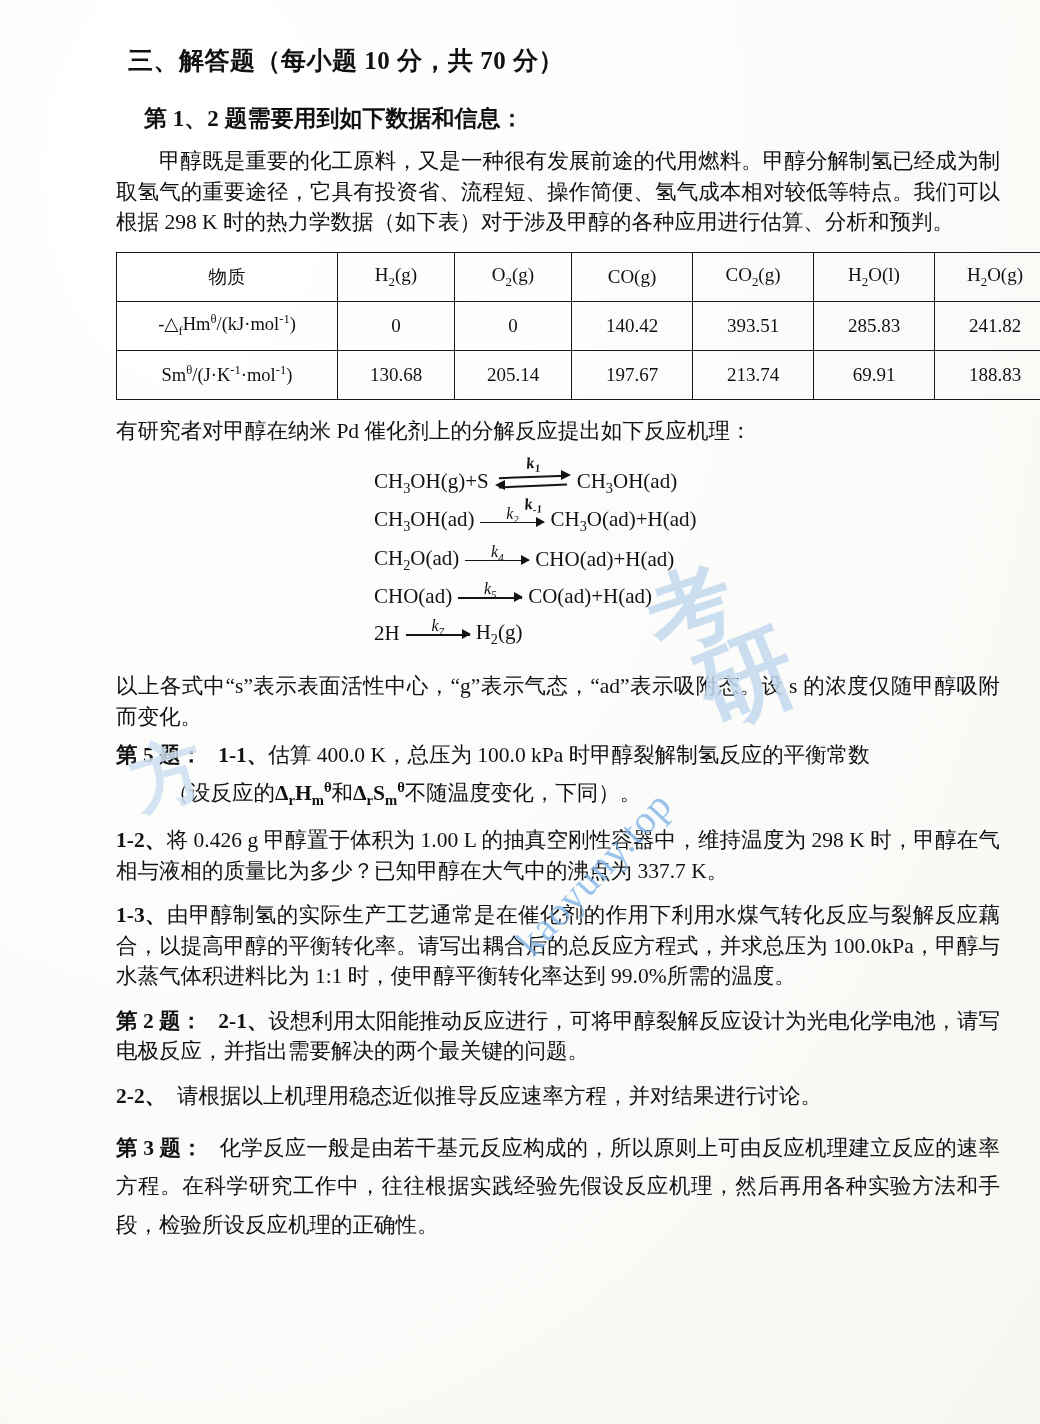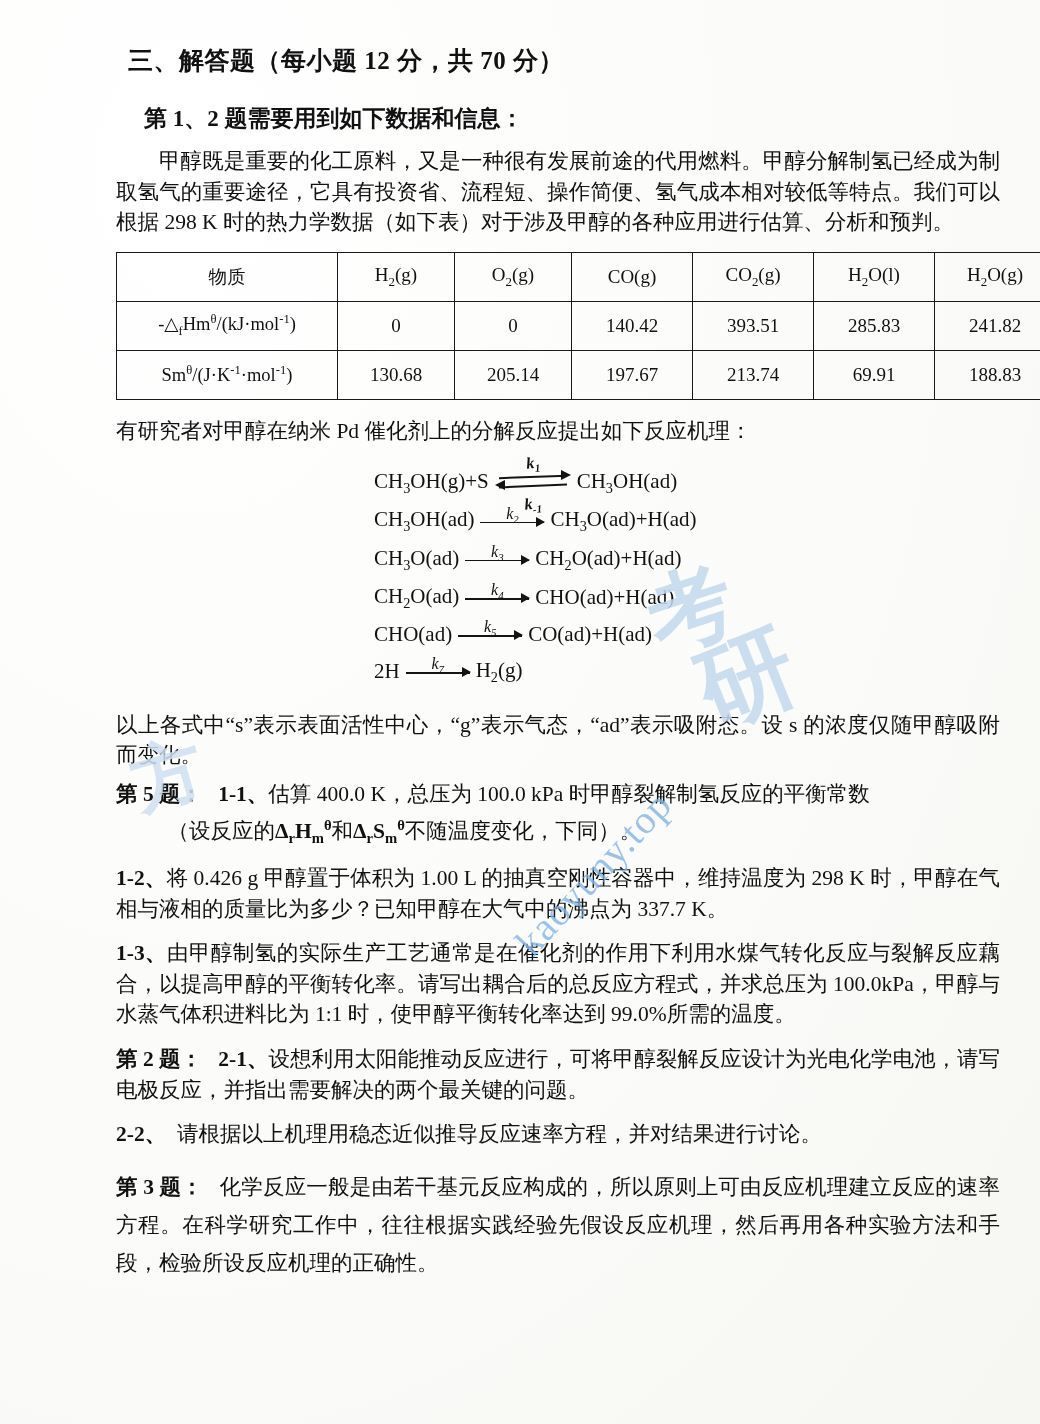--- a/index.html
+++ b/index.html
@@ -231,21 +231,21 @@
 
   <div id="watermark-layer">
     <div class="wm-brush" id="wm-brush-1">考</div>
     <div class="wm-brush" id="wm-brush-2">研</div>
     <div class="wm-brush" id="wm-brush-3">方</div>
     <div id="wm-url">kaoyuny.top</div>
   </div>
 
   <div id="content">
 
-    <div class="sec-title">三、解答题（每小题 12 分，共 70 分）</div>
+    <div class="sec-title">三、解答题（每小题 10 分，共 70 分）</div>
 
     <div class="lead-line">第 1、2 题需要用到如下数据和信息：</div>
 
     <p class="para indent">甲醇既是重要的化工原料，又是一种很有发展前途的代用燃料。甲醇分解制氢已经成为制取氢气的重要途径，它具有投资省、流程短、操作简便、氢气成本相对较低等特点。我们可以根据 298 K 时的热力学数据（如下表）对于涉及甲醇的各种应用进行估算、分析和预判。</p>
 
     <div class="tbl-wrap">
       <table class="data">
         <tbody>
             <tr>
           <td class="rowhead">物质</td>
@@ -304,29 +304,20 @@
       <div class="mech-row">
         <span>CH<sub>3</sub>OH(ad)</span>
         <span class="arrow">
           <span class="lbl"><i>k</i><sub>2</sub></span>
           <span class="shaft"></span>
             <span class="head"></span>
         </span>
         <span>CH<sub>3</sub>O(ad)+H(ad)</span>
       </div>
 
-      <div class="mech-row">
-        <span>CH<sub>3</sub>O(ad)</span>
-        <span class="arrow">
-          <span class="lbl"><i>k</i><sub>3</sub></span>
-          <span class="shaft"></span>
-            <span class="head"></span>
-        </span>
-        <span>CH<sub>2</sub>O(ad)+H(ad)</span>
-      </div>
 
       <div class="mech-row">
         <span>CH<sub>2</sub>O(ad)</span>
         <span class="arrow">
           <span class="lbl"><i>k</i><sub>4</sub></span>
           <span class="shaft"></span>
             <span class="head"></span>
         </span>
         <span>CHO(ad)+H(ad)</span>
       </div>

